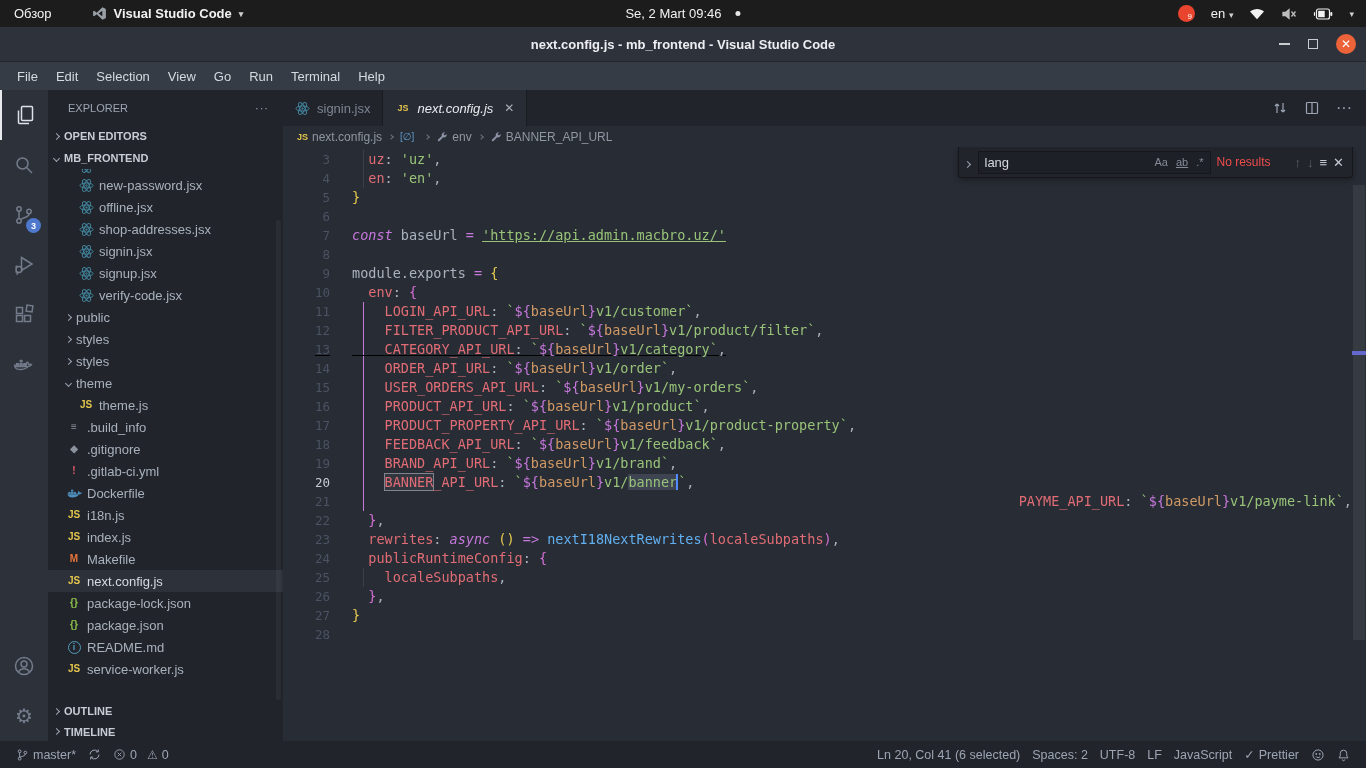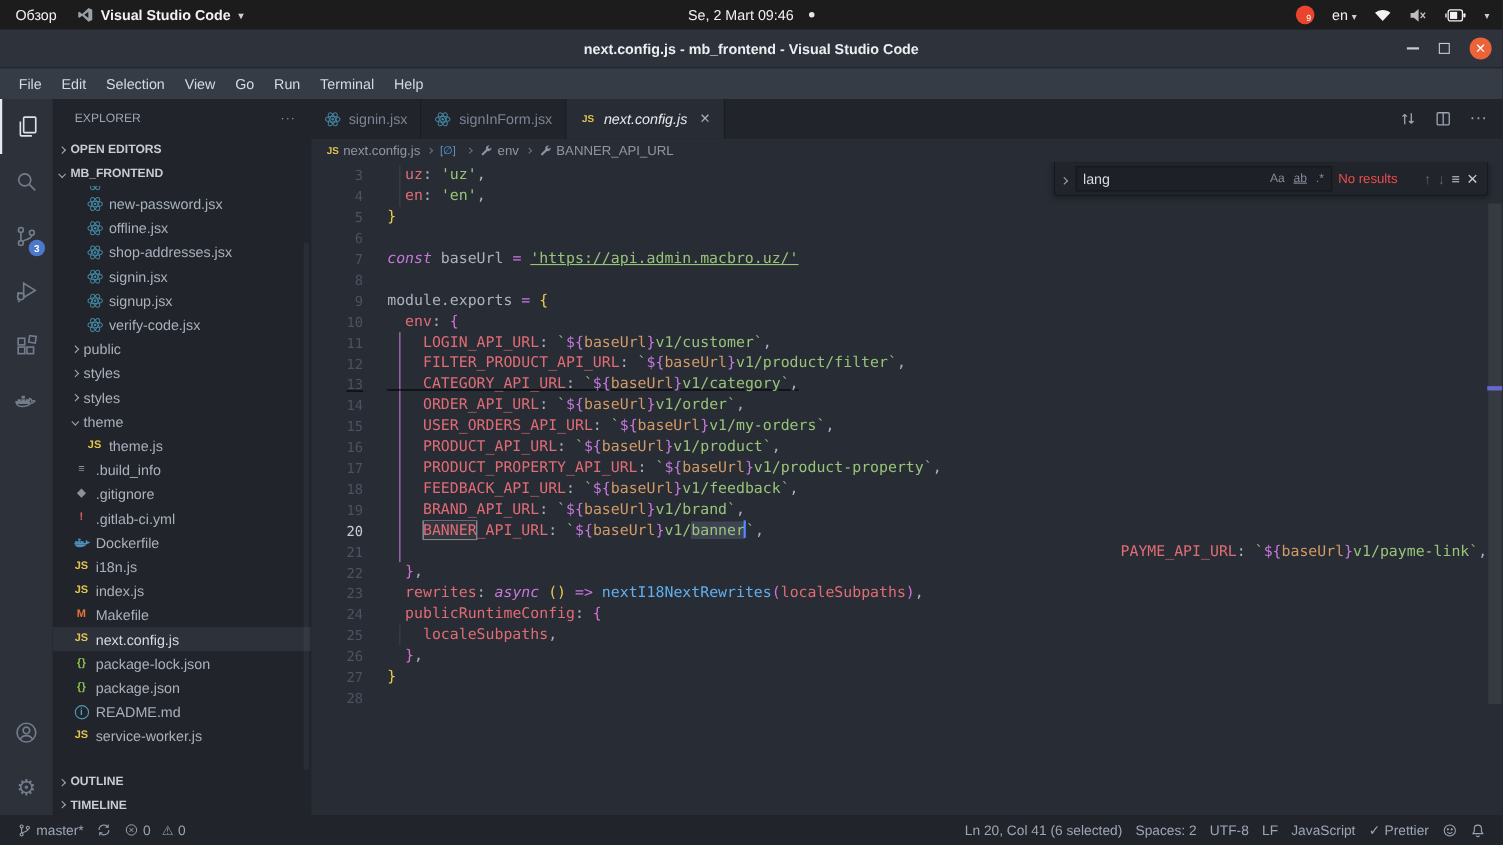--- a/index.html
+++ b/index.html
@@ -3,21 +3,21 @@
 <meta charset="utf-8">
 <style>
   *{box-sizing:border-box;margin:0;padding:0}
   html,body{width:1366px;height:768px;overflow:hidden;background:#282c34;
     font-family:"Liberation Sans",sans-serif;-webkit-font-smoothing:antialiased}
   #app{position:relative;width:1366px;height:768px;display:flex;flex-direction:column}
 
   
   #gnome{height:27px;background:#1c1c1c;color:#f2f2f2;display:flex;align-items:center;
     font-size:13px;position:relative;flex:0 0 27px}
-  #gnome .gn-left{display:flex;align-items:center;gap:18px;padding-left:14px}
+  #gnome .gn-left{display:flex;align-items:center;gap:40px;padding-left:14px}
   #gnome .gn-app{display:flex;align-items:center;gap:7px;font-weight:bold}
   #gnome .gn-caret{font-size:9px;color:#cfcfcf}
   #gnome .gn-clock{position:absolute;left:50%;transform:translateX(-50%);display:flex;align-items:center;gap:14px}
   #gnome .gn-dot{width:5px;height:5px;border-radius:50%;background:#e6e6e6}
   #gnome .gn-right{margin-left:auto;display:flex;align-items:center;gap:16px;padding-right:12px}
   .tray-badge{width:17px;height:17px;border-radius:50%;background:#e8442e;color:#fff;
     font-size:8px;display:flex;align-items:flex-end;justify-content:flex-end;padding:1px 3px}
   .gn-ic{display:inline-flex;align-items:center}
 
   
@@ -517,33 +517,20 @@
                 <svg width="15" height="15" viewBox="0 0 16 16">
                   <g fill="none" stroke="#4386a0" stroke-width="1">
                     <ellipse cx="8" cy="8" rx="7" ry="2.7"></ellipse>
                     <ellipse cx="8" cy="8" rx="7" ry="2.7" transform="rotate(60 8 8)"></ellipse>
                     <ellipse cx="8" cy="8" rx="7" ry="2.7" transform="rotate(120 8 8)"></ellipse>
                   </g>
                   <circle cx="8" cy="8" r="1.2" fill="#4386a0"></circle>
                 </svg>
               </span>
               <span class="tab-label">signin.jsx</span>
-            </div>
-            <div class="tab">
-              <span style="display:flex">
-                <svg width="15" height="15" viewBox="0 0 16 16">
-                  <g fill="none" stroke="#4386a0" stroke-width="1">
-                    <ellipse cx="8" cy="8" rx="7" ry="2.7"></ellipse>
-                    <ellipse cx="8" cy="8" rx="7" ry="2.7" transform="rotate(60 8 8)"></ellipse>
-                    <ellipse cx="8" cy="8" rx="7" ry="2.7" transform="rotate(120 8 8)"></ellipse>
-                  </g>
-                  <circle cx="8" cy="8" r="1.2" fill="#4386a0"></circle>
-                </svg>
-              </span>
-              <span class="tab-label">signInForm.jsx</span>
             </div>
             <div class="tab active">
               <span style="display:flex">
                 <span class="fi fi-js">JS</span>
               </span>
               <span class="tab-label">next.config.js</span>
               <span class="tab-close">✕</span>
             </div>
           </div>
         <div id="tab-actions">

